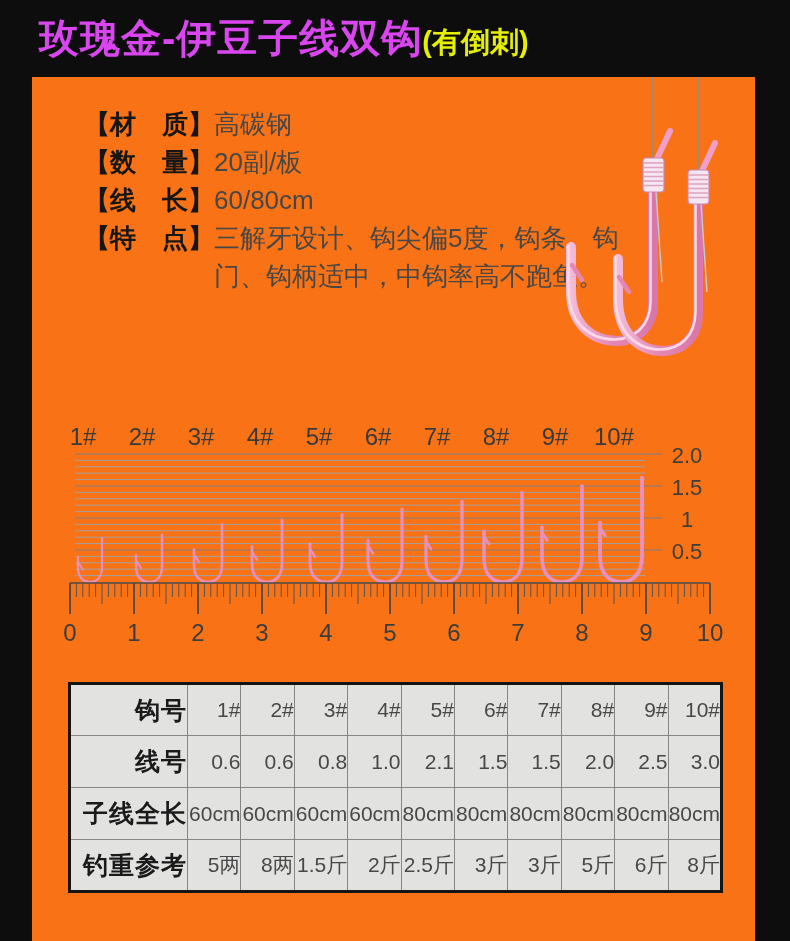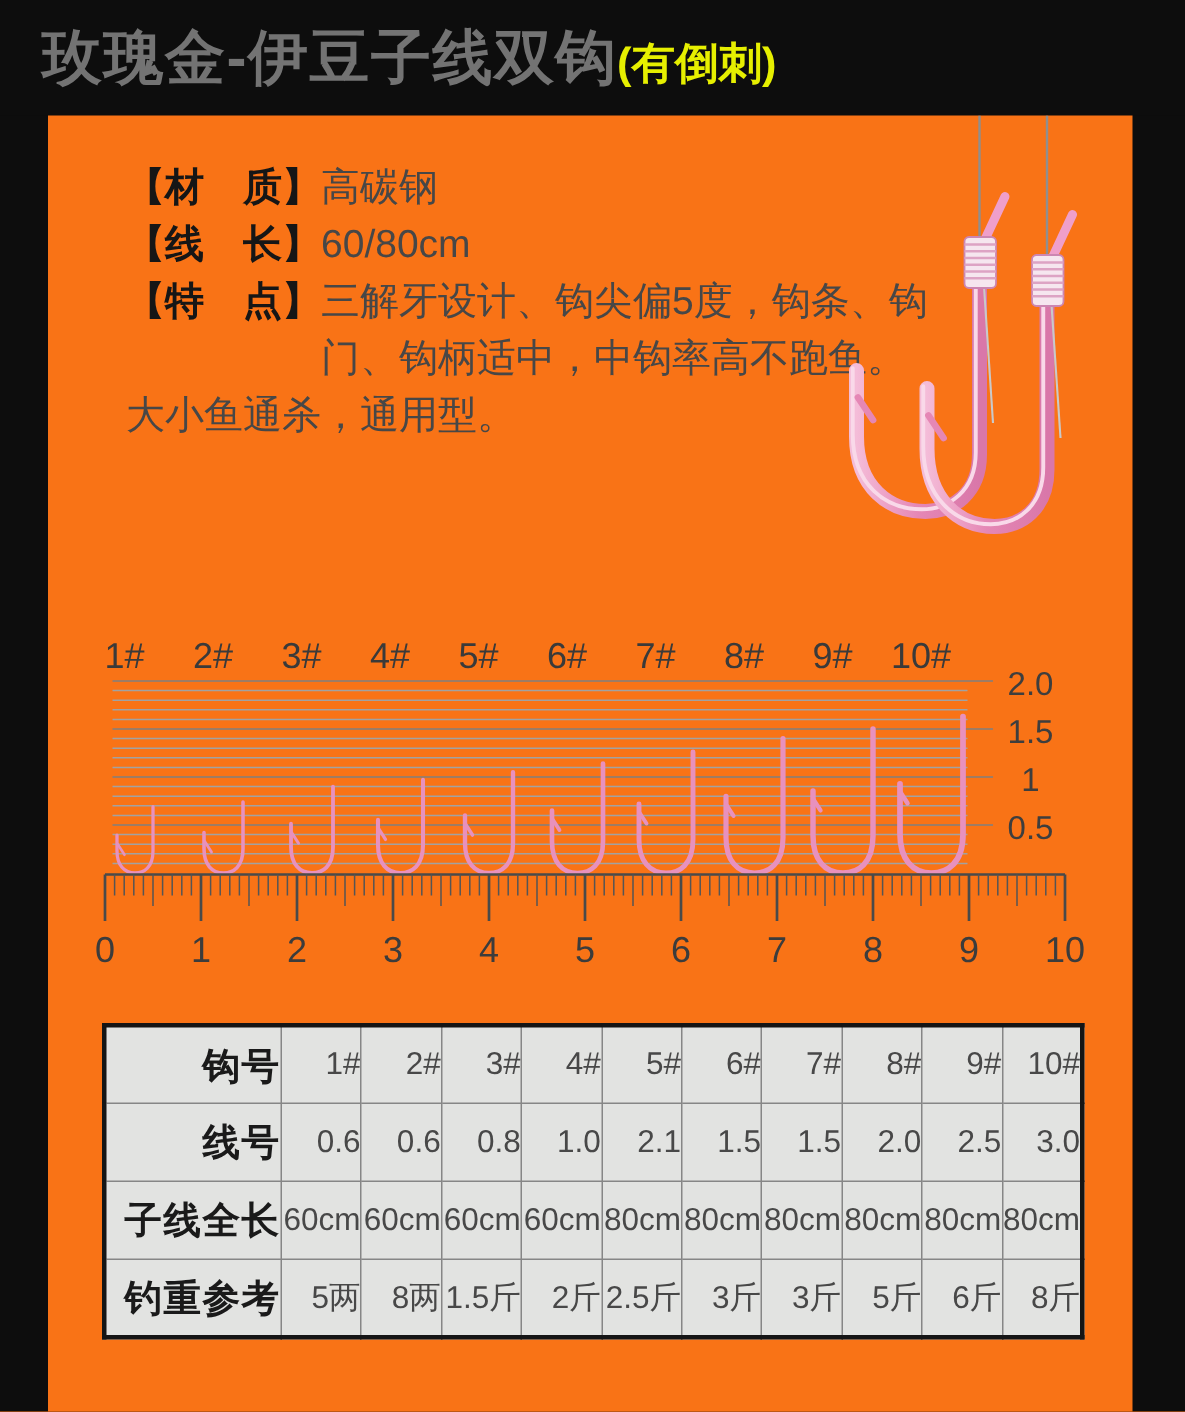--- a/index.html
+++ b/index.html
@@ -6,22 +6,22 @@
   body{
     width:790px;height:941px;position:relative;overflow:hidden;
     background:#0d0d0d;
     font-family:"Liberation Sans","DejaVu Sans",sans-serif;
   }
   .header{
     position:absolute;left:0;top:0;width:790px;height:77px;
     background:#0d0d0d;display:flex;align-items:center;
   }
   .title{
-    color:#737373;font-size:40px;font-weight:bold;
-    margin-left:28px;letter-spacing:1px;white-space:nowrap;
+    color:#d946ef;font-size:40px;font-weight:bold;
+    margin-left:39px;letter-spacing:1px;white-space:nowrap;
   }
   .subtitle{
     color:#e6ef00;font-size:29px;font-weight:bold;
     margin-left:0;padding-top:8px;white-space:nowrap;
   }
   .panel{
     position:absolute;left:32px;top:77px;width:723px;height:928px;
     background:#f97316;
   }
   #specs{position:absolute;left:52px;top:28px;}
@@ -59,36 +59,39 @@
 <div class="panel">
 
   <div id="specs">
       <div class="spec-row">
         <span class="spec-label">【材　质】</span>
         <div>
           <div class="spec-value">高碳钢</div>
         </div>
       </div>
       <div class="spec-row">
+        <span class="spec-label">【数　量】</span>
+        <div>
+          <div class="spec-value">20副/板</div>
+        </div>
+      </div>
+      <div class="spec-row">
         <span class="spec-label">【线　长】</span>
         <div>
           <div class="spec-value">60/80cm</div>
         </div>
       </div>
       <div class="spec-row">
         <span class="spec-label">【特　点】</span>
         <div>
           <div class="spec-value">三解牙设计、钩尖偏5度，钩条、钩</div>
           <div class="spec-value">门、钩柄适中，中钩率高不跑鱼。</div>
         </div>
       </div>
       <div class="spec-row">
-        <div>
-          <div class="spec-value">大小鱼通杀，通用型。</div>
-        </div>
       </div>
     </div>
 
   <svg id="scene" width="723" height="840" viewBox="0 0 723 840">
     <defs>
       <linearGradient id="pinkGrad" x1="0" y1="0" x2="1" y2="0">
         <stop offset="0" stop-color="#f4bcd8"></stop>
         <stop offset="0.5" stop-color="#e587b5"></stop>
         <stop offset="1" stop-color="#d977a9"></stop>
       </linearGradient>

